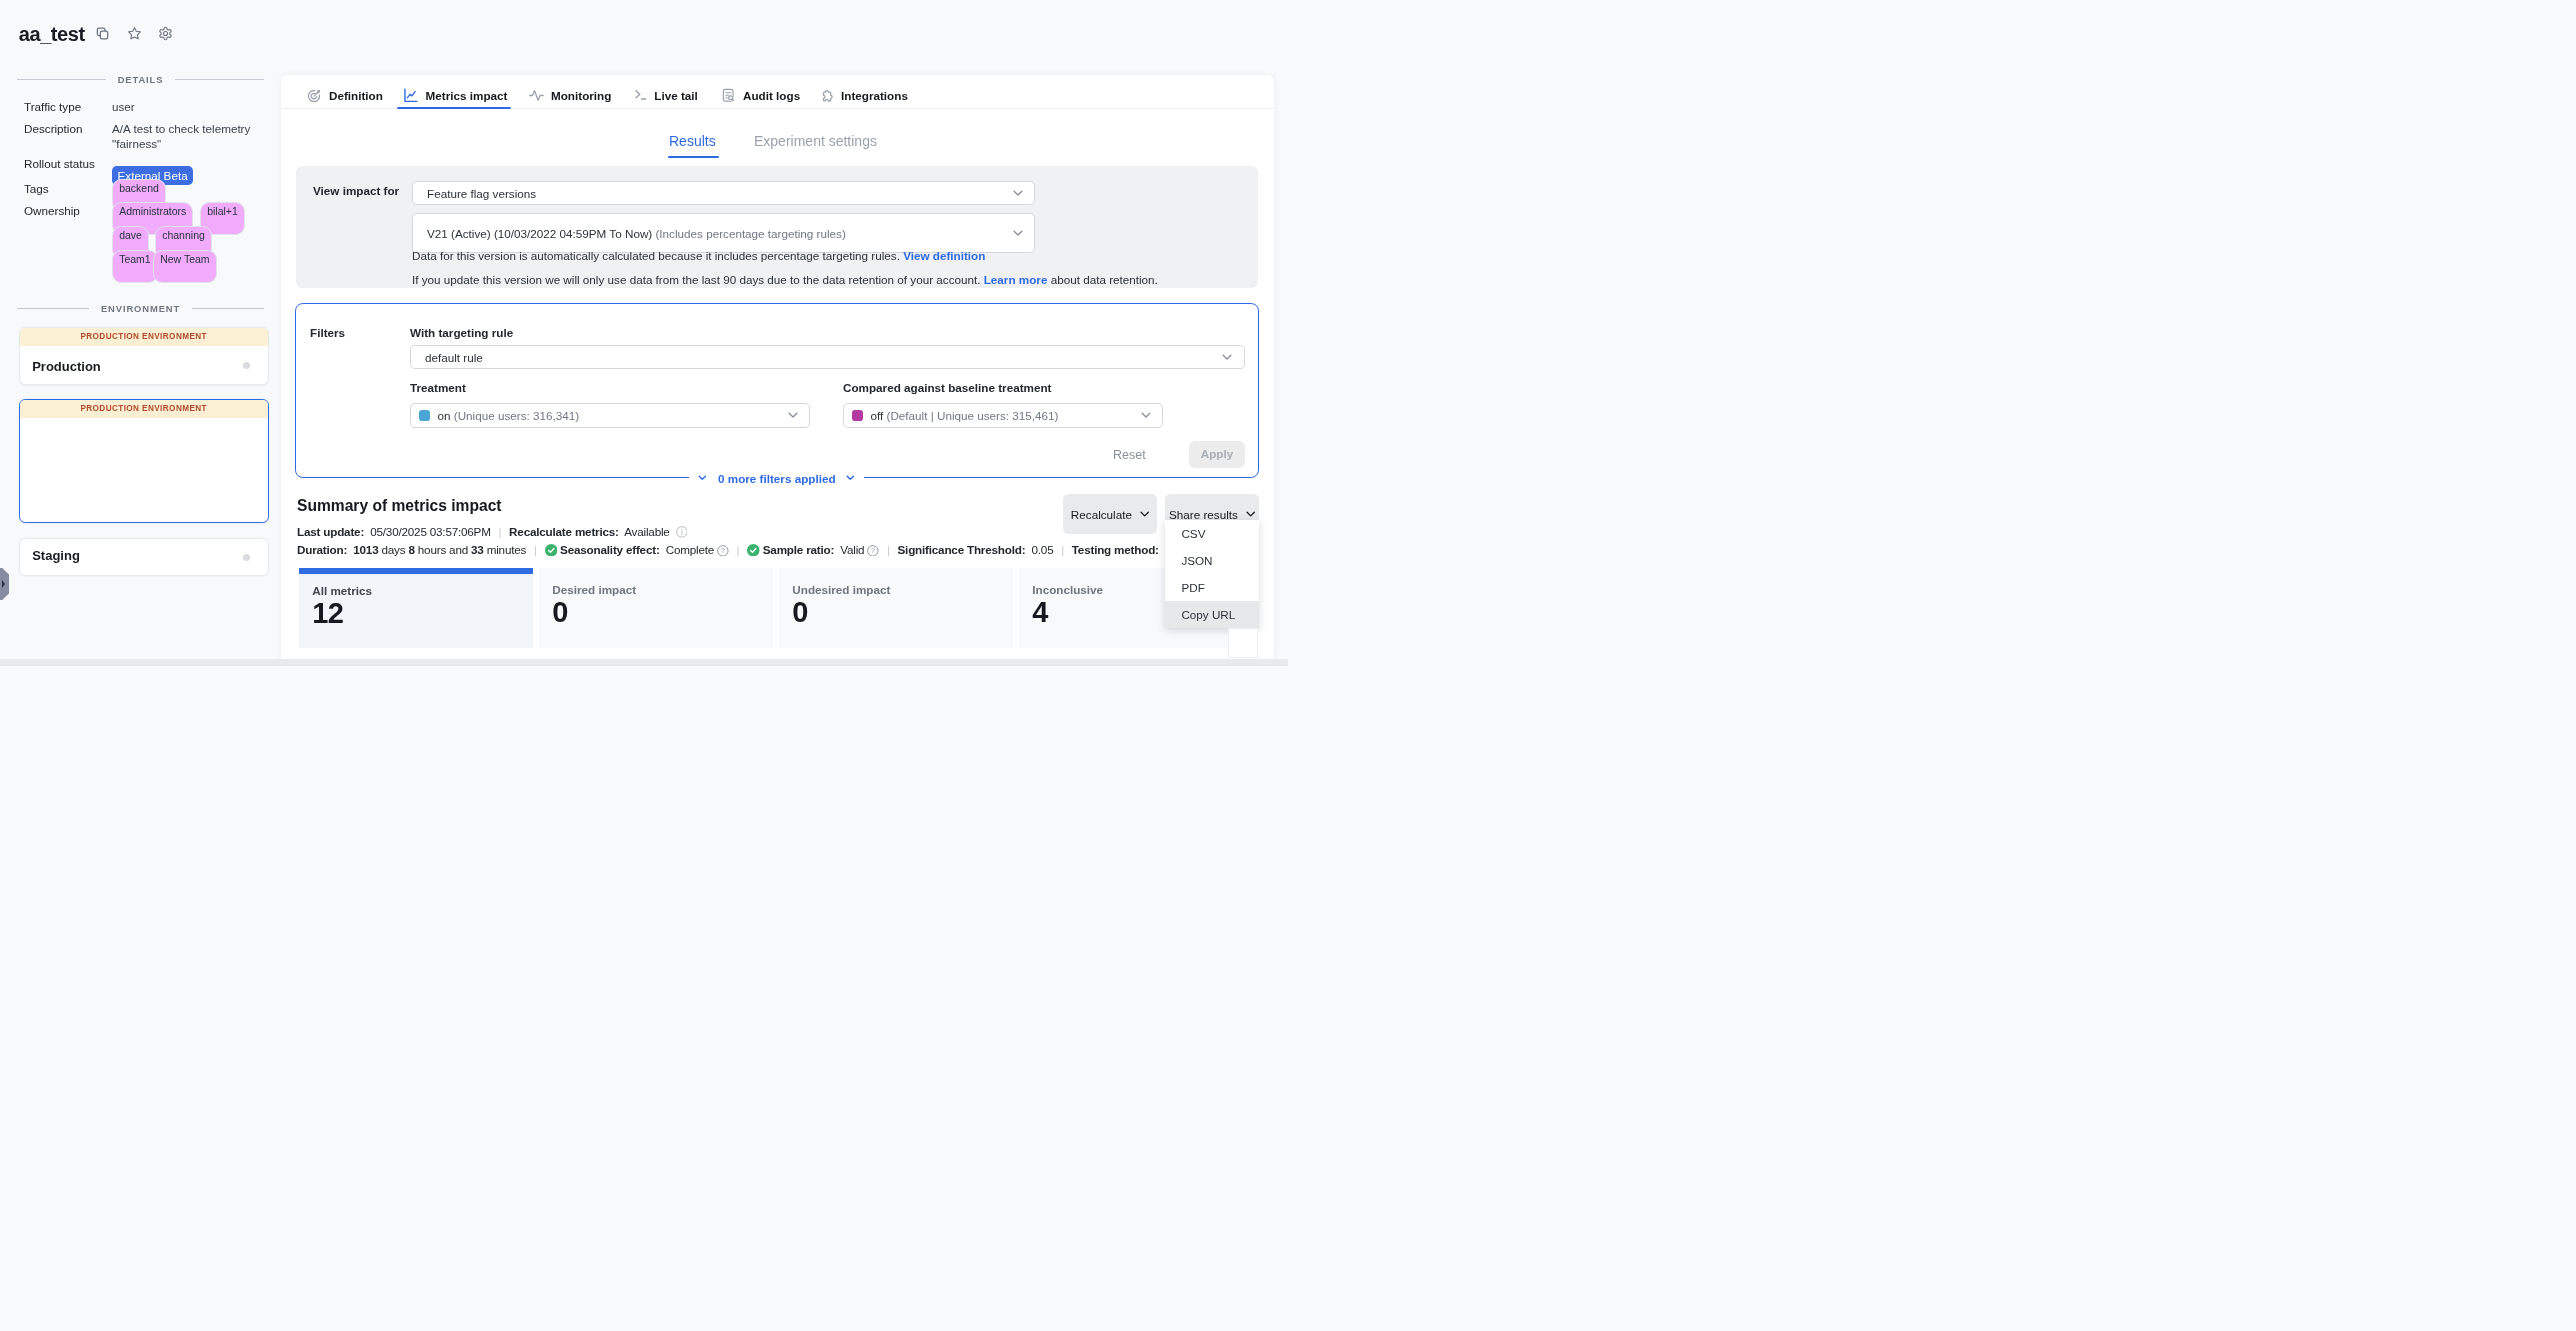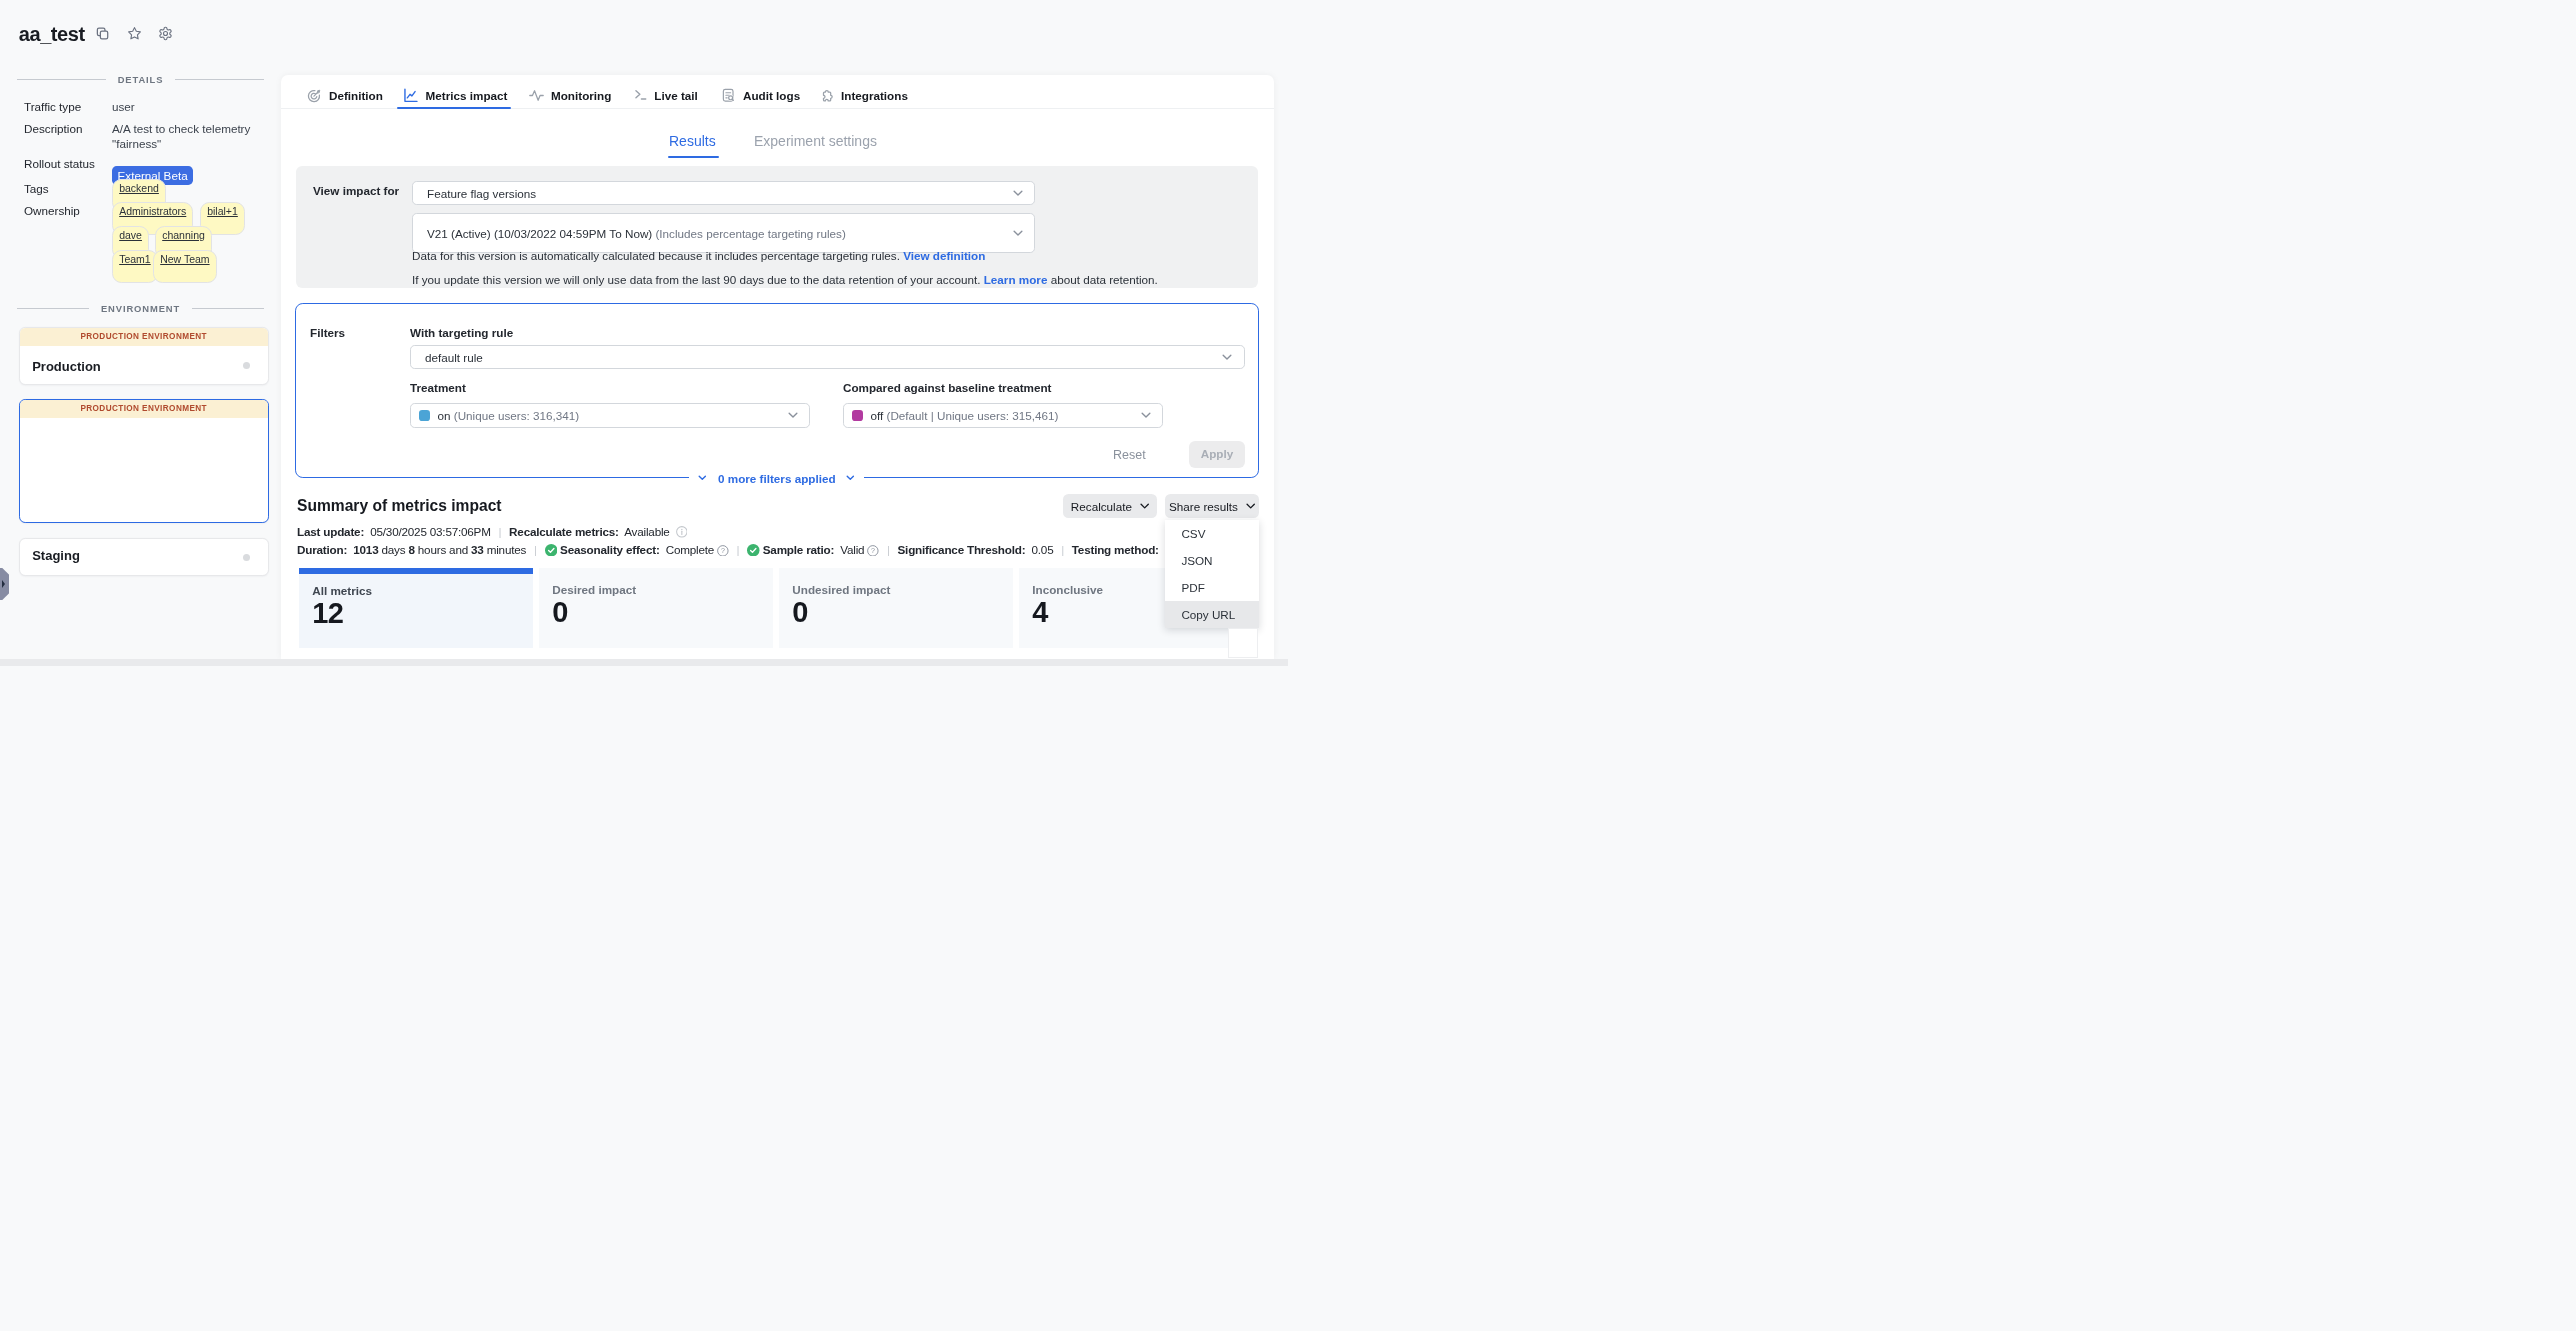--- a/index.html
+++ b/index.html
@@ -13,21 +13,21 @@
 
 
 #title { left:18.7px; top:22.6px; font-size:20px; font-weight:bold; color:#191c22; letter-spacing:-0.4px; }
 .hdr-icon { top:26px; }
 .divider { display:flex; align-items:center; height:11px; }
 .divider .line { flex:1; height:0.8px; background:#c6cad0; }
 .divider .dlabel { font-size:9.4px; font-weight:bold; color:#6e7681; letter-spacing:0.9px; padding:0 11.7px; }
 .srow-label { font-size:11.7px; color:#23272e; }
 .srow-val { font-size:11.7px; color:#3c434d; }
 .badge-blue { background:#3c6de2; color:#fff; font-size:11.7px; border-radius:4.7px; padding:3.1px 5.5px; display:inline-block; }
-.pill { background:#fef9c3; border:0.8px solid #e2e3e5; border-radius:9.4px; font-size:10.5px; color:#2b3139; height:33px; line-height:17px; padding:0 6.2px; display:inline-block;text-decoration:underline; }
+.pill { background:#f0abfc; border:0.8px solid #e2e3e5; border-radius:9.4px; font-size:10.5px; color:#2b3139; height:33px; line-height:17px; padding:0 6.2px; display:inline-block; }
 .envcard { background:#fff; border:0.8px solid #e7e8ea; border-radius:6.2px; overflow:hidden; box-shadow:0 0.8px 1.6px rgba(16,24,40,.04); }
 .envcard.selected { border:1.2px solid #2d6ae3; }
 .envhead { background:#fbf0d3; color:#b04a2e; font-size:8.2px; font-weight:bold; letter-spacing:0.4px; text-align:center; height:18.3px; line-height:18.7px; }
 .envname { font-size:13px; font-weight:bold; color:#191c22; }
 .graydot { width:7px; height:7px; border-radius:50%; background:#d9dbde; }
 .treat-sq { width:12.5px; height:12.5px; border-radius:3.9px; }
 
 
 #mainpanel { left:281px; top:75px; width:993px; height:584px; background:#fff; border-radius:7px 7px 0 0; box-shadow:0 0 7.8px rgba(16,24,40,.05); }
 #tabbar-border { left:281px; top:108px; width:993px; height:0.8px; background:#eef0f2; }
@@ -38,21 +38,21 @@
 
 #graypanel { left:296px; top:166px; width:962px; height:122px; background:#f0f1f2; border-radius:6.2px; }
 .sel { background:#fff; border:0.8px solid #d3d7dc; border-radius:4.7px; display:flex; align-items:center; font-size:11.7px; color:#2b3139; }
 .sel .chev { margin-left:auto; }
 .ftext { font-size:11.7px; color:#2b3139; }
 
 #filterbox { left:295px; top:303px; width:964px; height:175px; border:1.2px solid #2d6ae3; border-radius:7.8px; background:#fff; }
 .flabel { font-size:11.7px; font-weight:bold; color:#23272e; }
 #applybtn { left:1189px; top:441px; width:56px; height:26.5px; background:#ececed; border-radius:6.2px; color:#a9aeb6; font-weight:bold; font-size:11.7px; text-align:center; line-height:26.5px; }
 
-.gbtn { background:#e9eaec; border-radius:5.5px; height:24px; display:flex; align-items:center; justify-content:center; gap:7.8px; font-size:11.7px; color:#16191f; }
+.gbtn { background:#e9eaec; border-radius:5.5px; height:40px; display:flex; align-items:center; justify-content:center; gap:7.8px; font-size:11.7px; color:#16191f; }
 
 .mcard { border-radius:0; height:80px; }
 .mcard .mlabel { font-size:11.7px; font-weight:bold; line-height:11.7px; }
 .mcard .mnum { font-size:29px; font-weight:bold; color:#16191f; letter-spacing:-0.8px; line-height:29px; }
 
 #sharemenu { left:1165px; top:520px; width:94px; height:108px; background:#fff; box-shadow:0 2.3px 7.8px rgba(16,24,40,.16); }
 #sharemenu .mi { height:27px; line-height:27px; padding-left:16.4px; font-size:11.7px; color:#2b3139; }
 
 .sep { color:#c9cdd2; padding:0 4.7px; }
 .infoline { font-size:11.7px; color:#23272e; white-space:nowrap; letter-spacing:-0.2px; }

